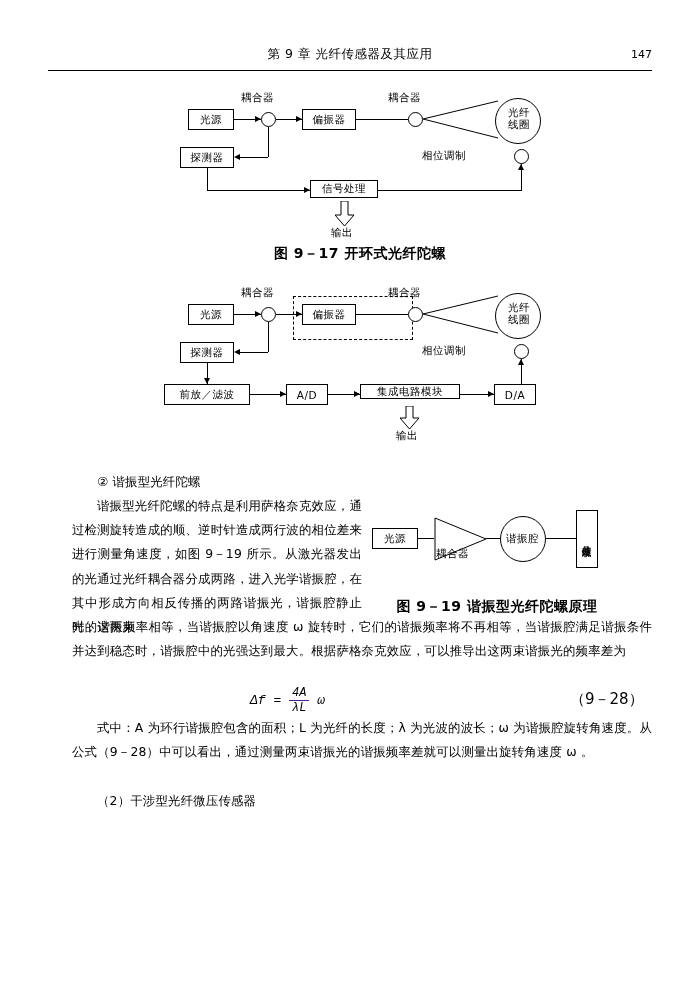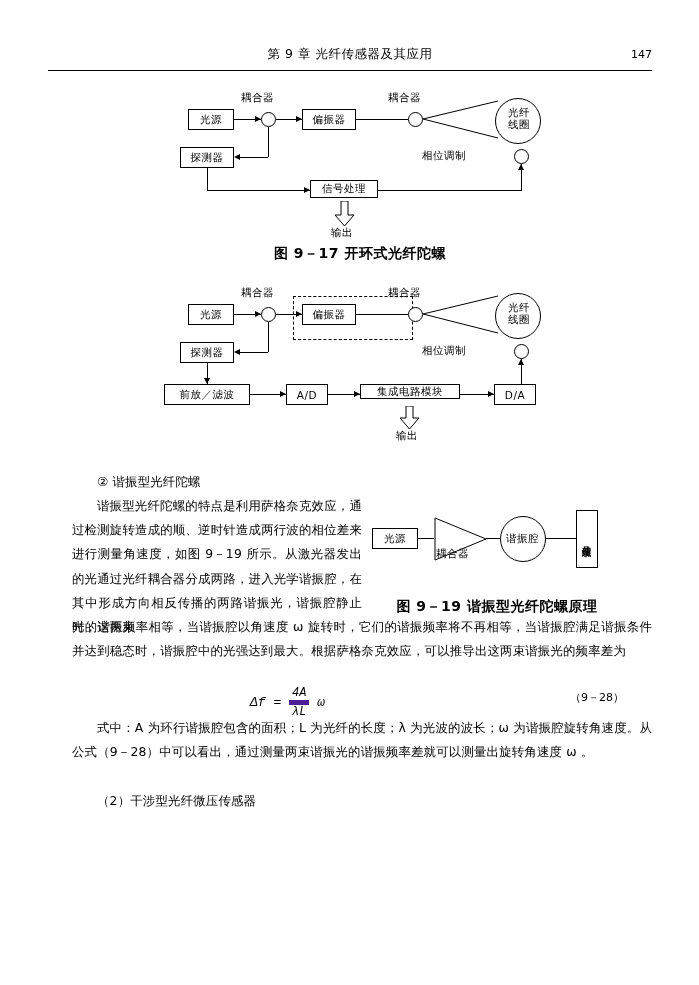--- a/index.html
+++ b/index.html
@@ -126,30 +126,30 @@
     letter-spacing: 0.2px;
   }
   .indent { text-indent: 25px; }
   .eq {
     position: absolute;
     font-size: 13px;
     font-family: Liberation Mono, monospace;
   }
   .eq-no {
     position: absolute;
-    font-size: 11px;
+    font-size: 15px;
     text-align: center;
   }
   .frac {
     display: inline-block;
     vertical-align: middle;
     text-align: center;
     font-style: italic;
   }
-  .frac .num { display: block; border-bottom: 5px solid #4c1d95; padding: 0 3px; font-size: 12px;}
+  .frac .num { display: block; border-bottom: 1px solid #4c1d95; padding: 0 3px; font-size: 12px;}
   .frac .den { display: block; padding: 0 3px; font-size: 12px;}
   .it { font-style: italic; }
 </style>
 </head>
 <body>
 
 <div class="page">
 
   <div class="header">
     <div class="header-title">第 9 章  光纤传感器及其应用</div>

